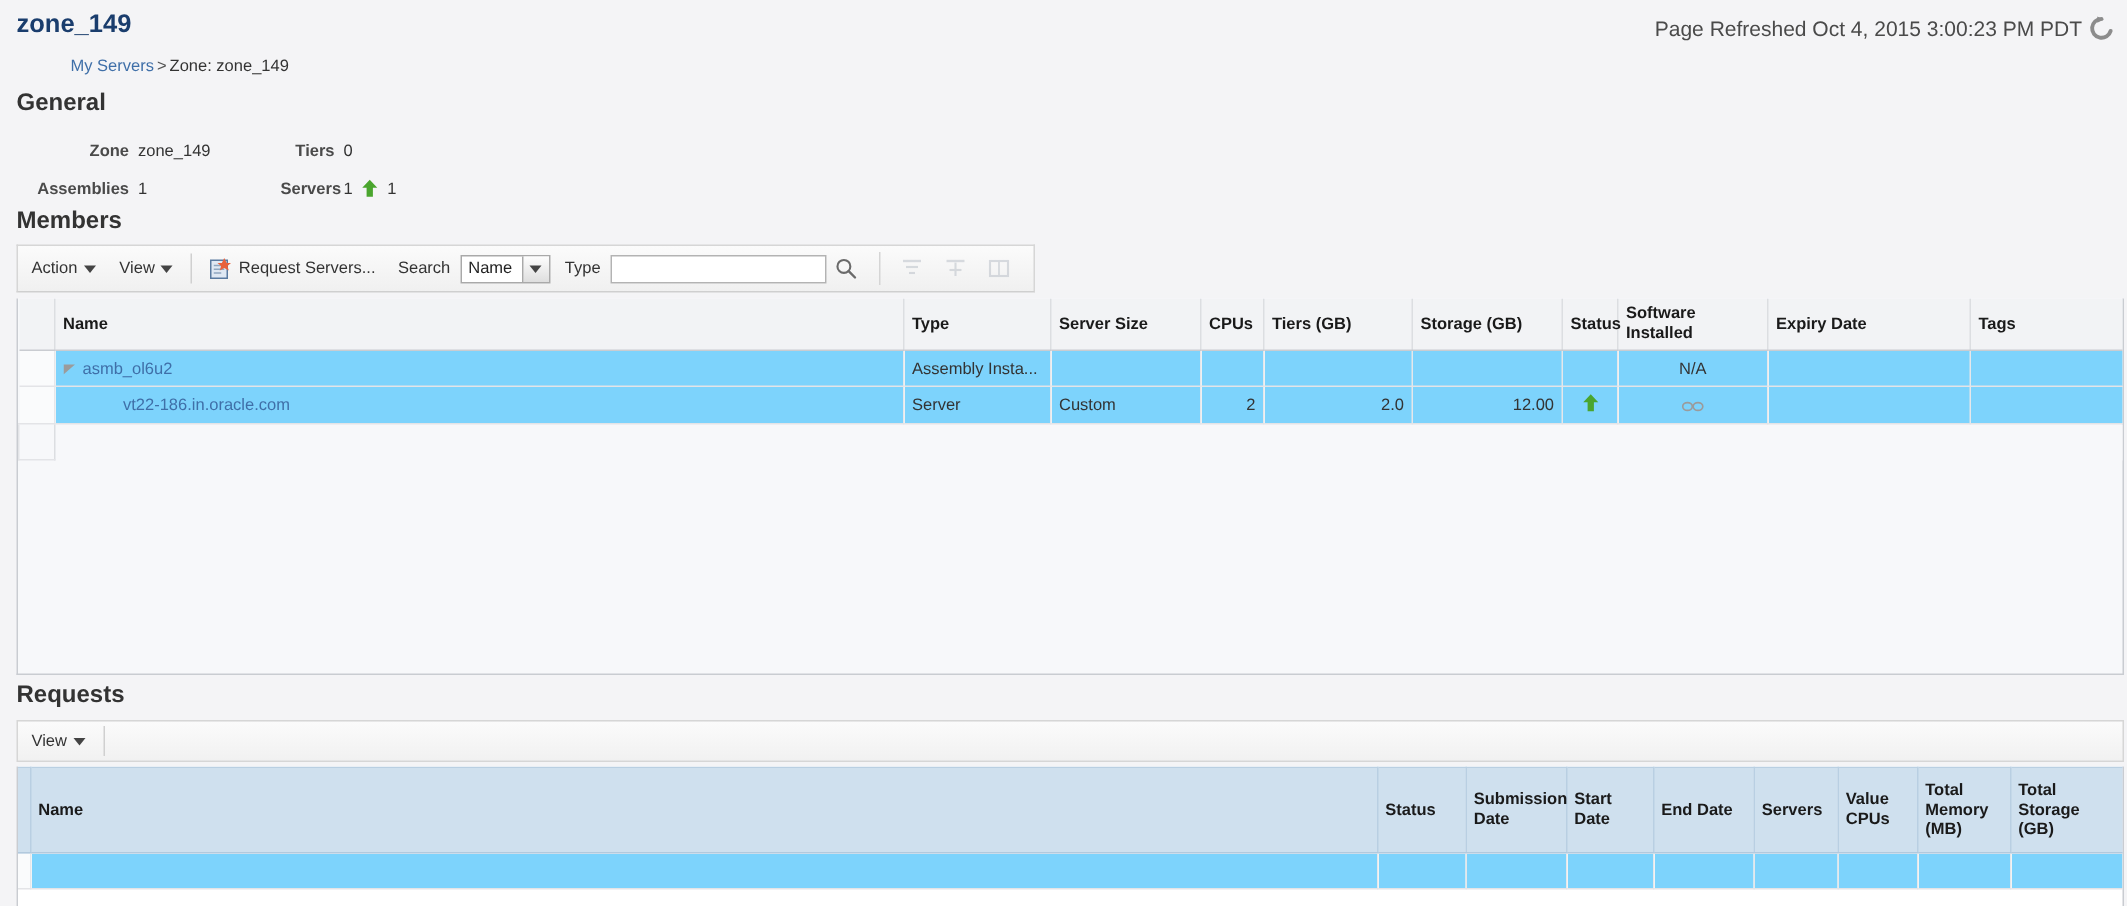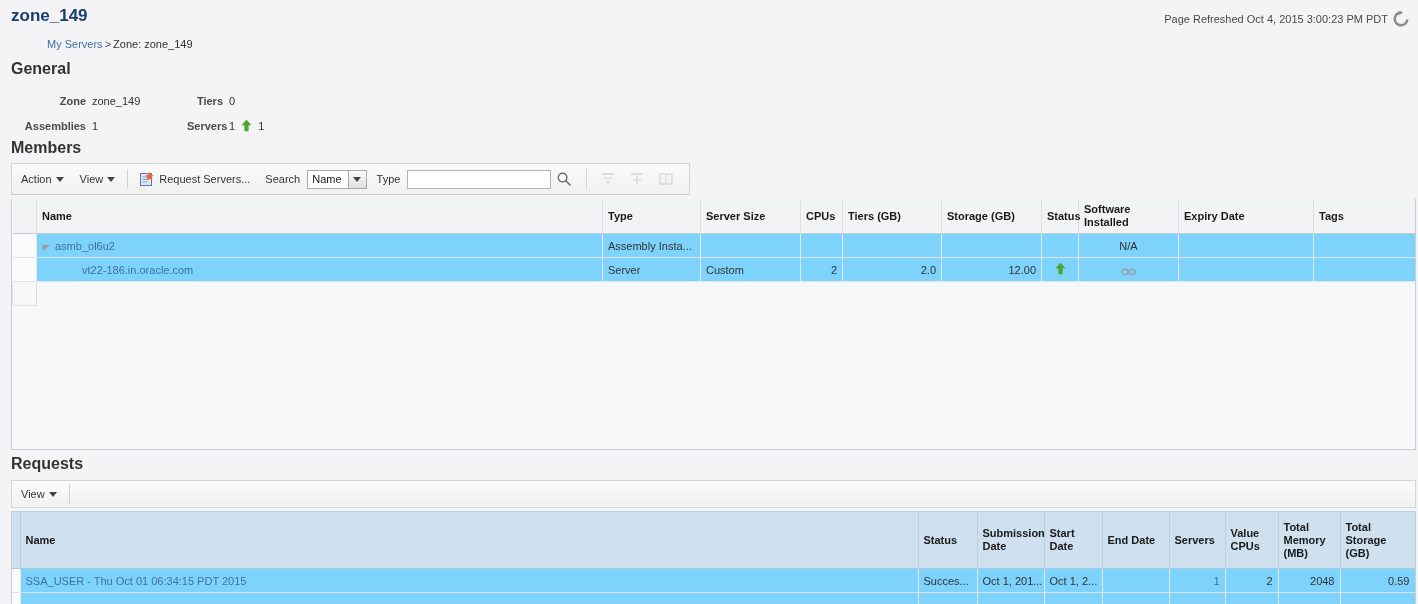--- a/index.html
+++ b/index.html
@@ -30,21 +30,21 @@
   }
   .refresh-wrap {
     position: absolute;
     right: 8px;
     top: 10px;
     display: flex;
     align-items: center;
     gap: 4px;
   }
   .refresh-text {
-    font-size: 11px;
+    font-size: 14px;
     color: #4a4a4a;
     white-space: nowrap;
   }
   .refresh-icon {
     width: 18px;
     height: 18px;
     display: block;
   }
 
   
@@ -540,36 +540,20 @@
           <th>Submission Date</th>
           <th>Start Date</th>
           <th>End Date</th>
           <th class="num">Servers</th>
           <th class="num">Value CPUs</th>
           <th class="num">Total Memory (MB)</th>
           <th class="num">Total Storage (GB)</th>
         </tr>
       </thead>
       <tbody>
-        <tr class="req-row">
-          <td class="sel-col"></td>
-          <td>
-            <a class="link" href="#">SSA_USER - Thu Oct 01 06:34:15 PDT 2015</a>
-          </td>
-          <td>Succes...</td>
-          <td>Oct 1, 201...</td>
-          <td>Oct 1, 2...</td>
-          <td></td>
-          <td class="num">
-            <a class="link" href="#">1</a>
-          </td>
-          <td class="num">2</td>
-          <td class="num">2048</td>
-          <td class="num">0.59</td>
-        </tr>
         <tr class="req-row req-alt">
           <td class="sel-col" style="background:#f7f8fa;"></td>
           <td></td>
           <td></td>
           <td></td>
           <td></td>
           <td></td>
           <td></td>
           <td></td>
           <td></td>

